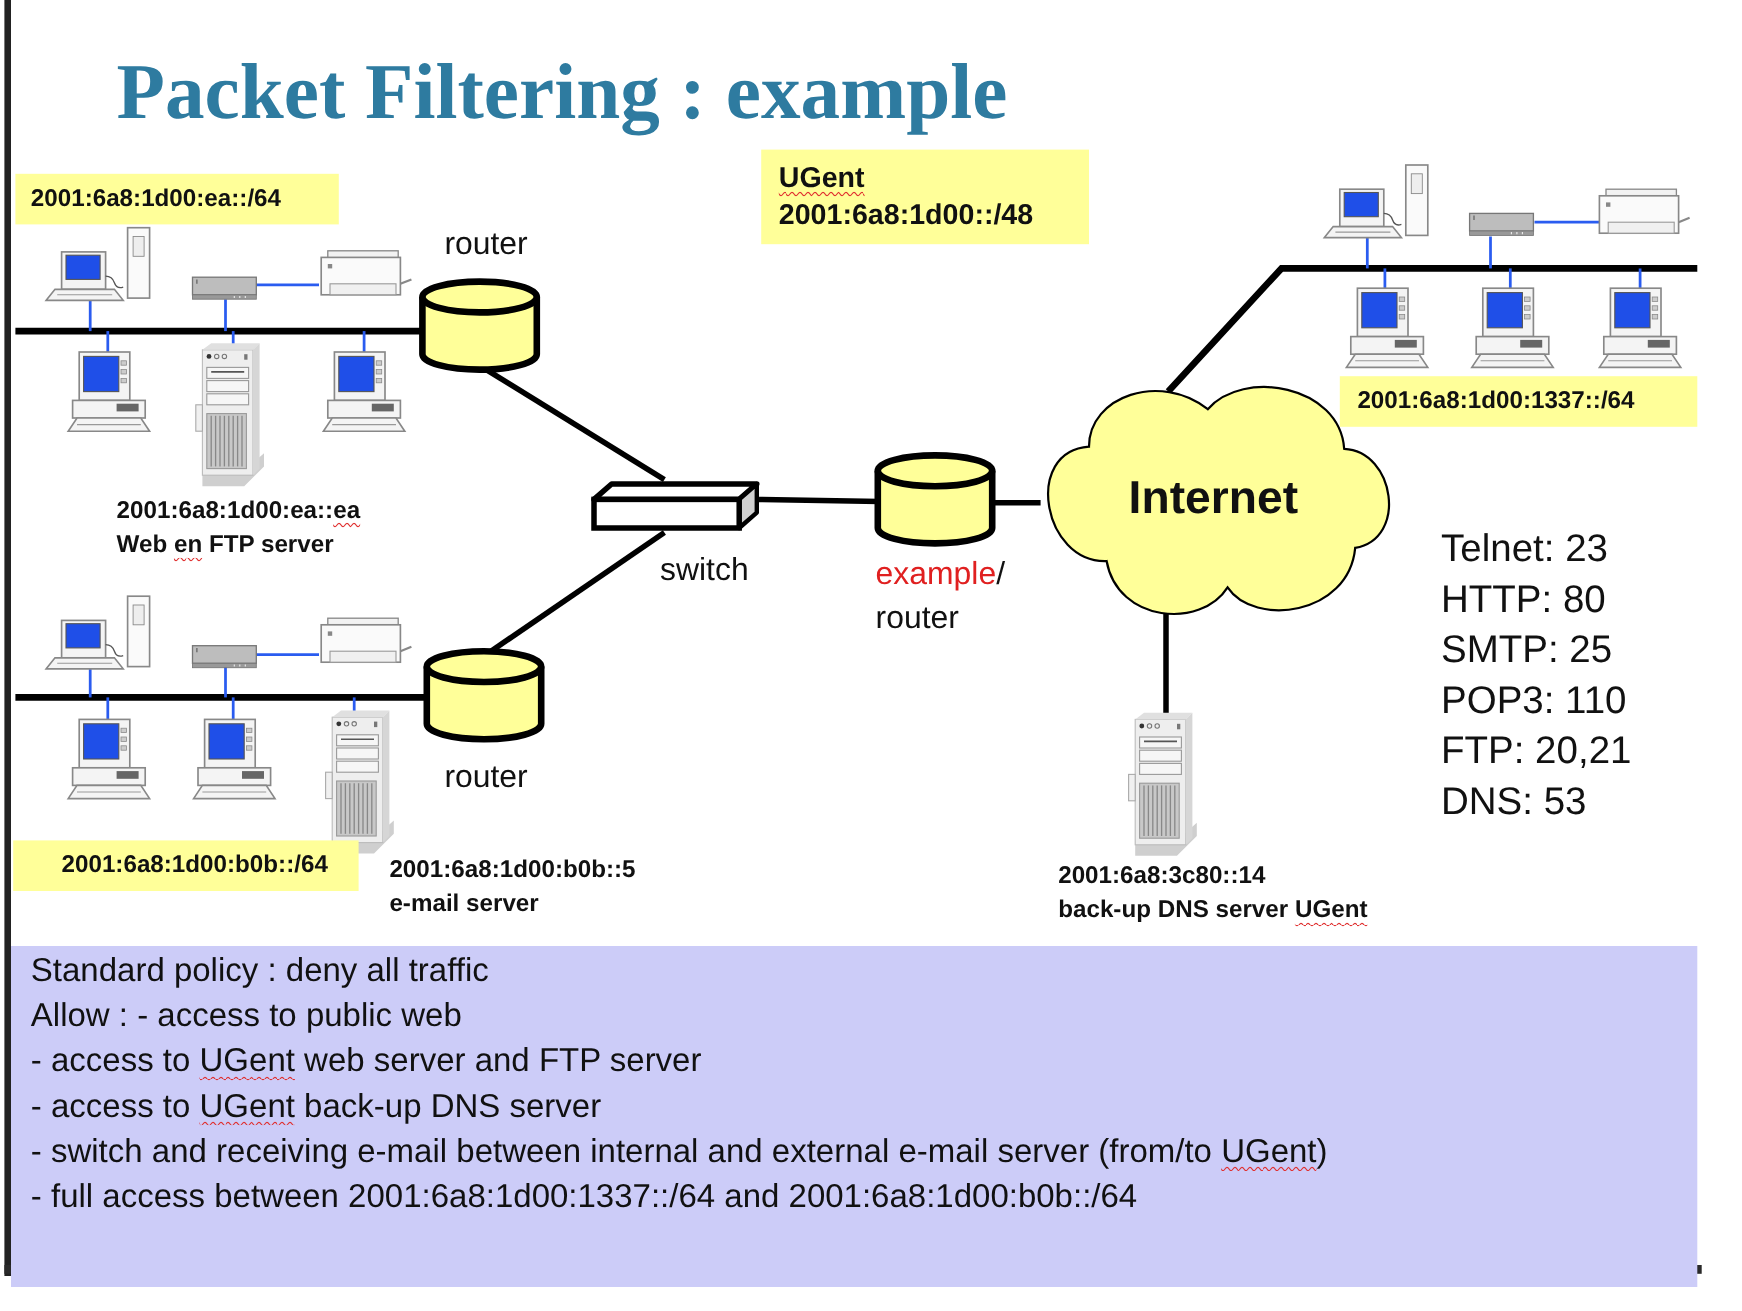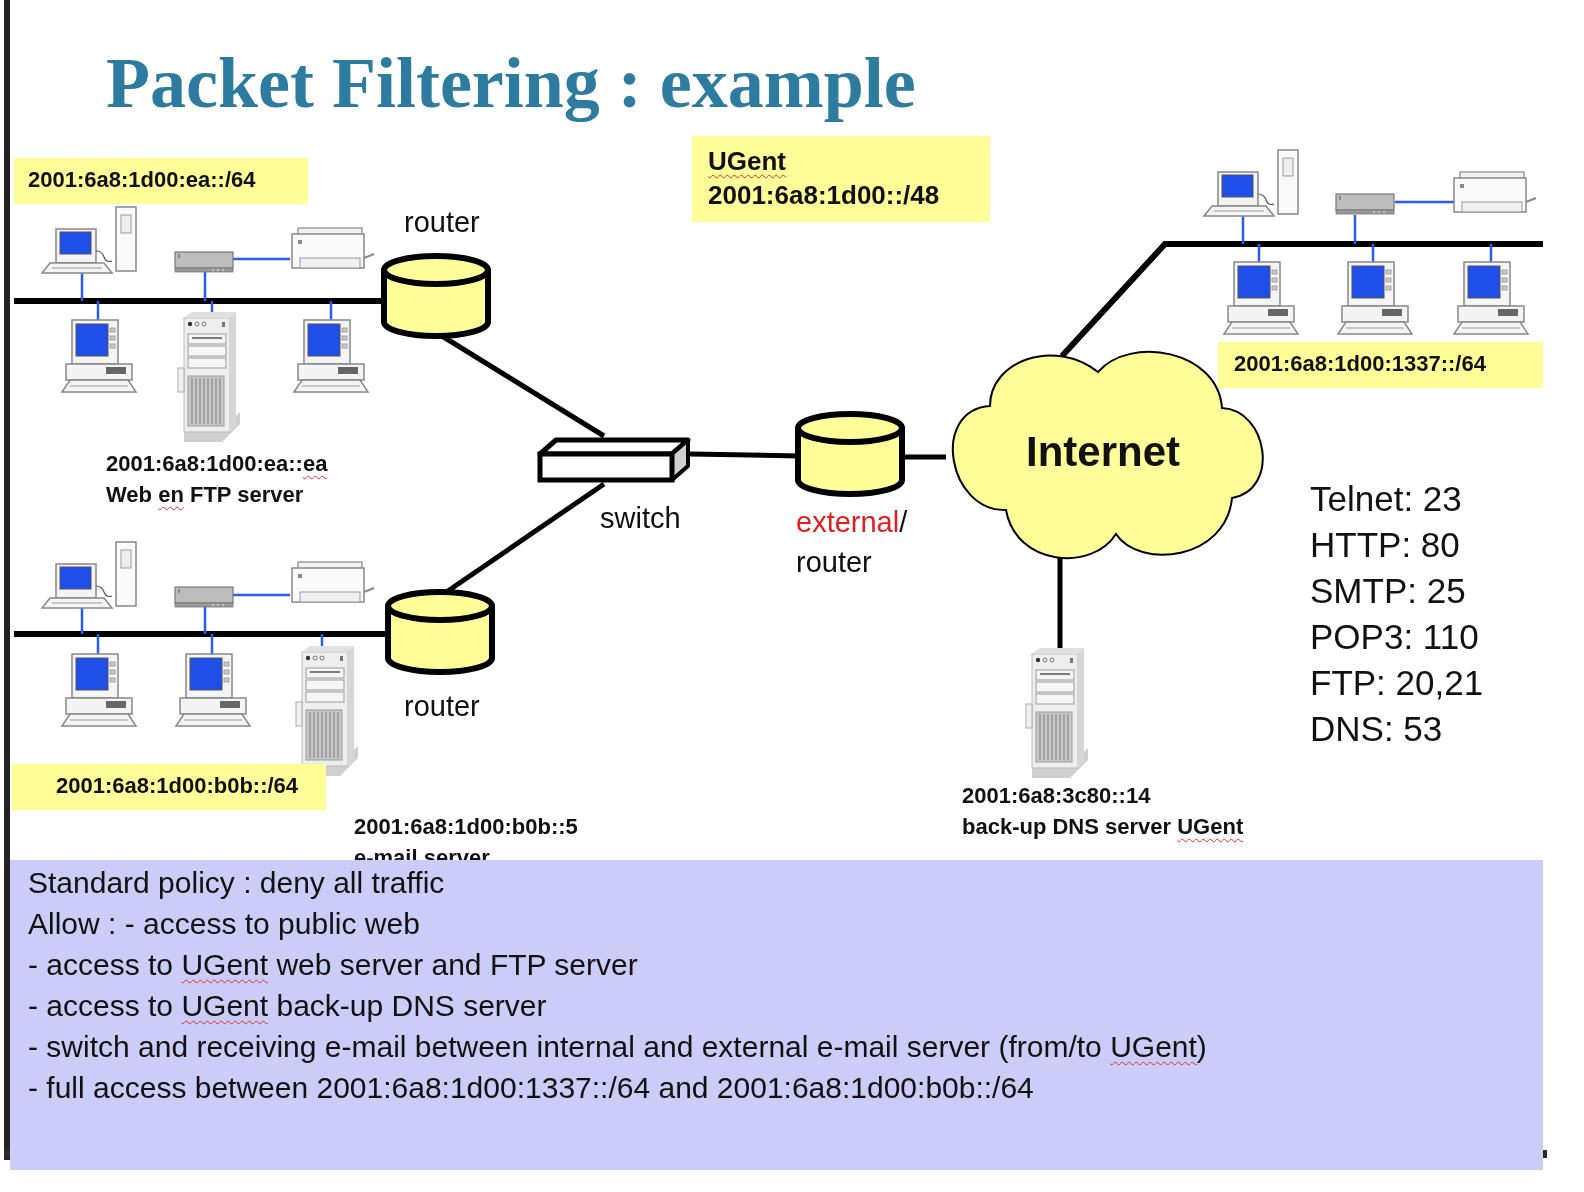--- a/index.html
+++ b/index.html
@@ -192,31 +192,31 @@
   <span>2001:6a8:1d00:1337::/64</span>
 </div>
 <div class="tag" style="left:12px;top:764px;width:314px;height:46px;padding:9px 0 0 16px;text-align:center;">
   <span>2001:6a8:1d00:b0b::/64</span>
 </div>
 
 <div class="lbl" style="left:404px;top:206px;">router</div>
 <div class="lbl" style="left:404px;top:690px;">router</div>
 <div class="lbl" style="left:600px;top:502px;">switch</div>
 <div class="lbl" style="left:796px;top:502px;line-height:40px;">
-  <span style="color:#e02020;">external</span><span>/</span><br>
+  <span style="color:#e02020;">example</span><span>/</span><br>
   <span>router</span>
 </div>
 <div class="internet-text">Internet</div>
 
 <div class="blbl" style="left:106px;top:448px;">
   <div><span>2001:6a8:1d00:ea::</span><span class="squig">ea</span></div>
   <div><span>Web </span><span class="squig">en</span><span> FTP server</span></div>
 </div>
 
-<div class="blbl" style="left:354px;top:774px;margin-top:37px;">
+<div class="blbl" style="left:354px;top:774px;">
   <div>2001:6a8:1d00:b0b::5</div>
   <div>e-mail server</div>
 </div>
 
 <div class="blbl" style="left:962px;top:780px;">
   <div>2001:6a8:3c80::14</div>
   <div><span>back-up DNS server </span><span class="squig">UGent</span></div>
 </div>
 
 <div class="ports">

